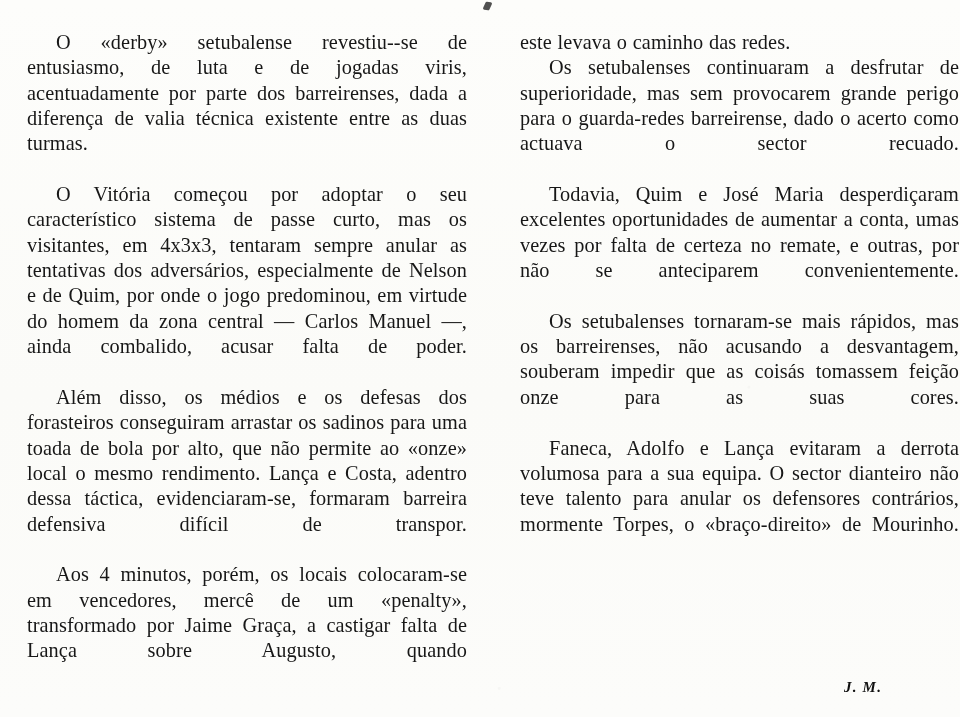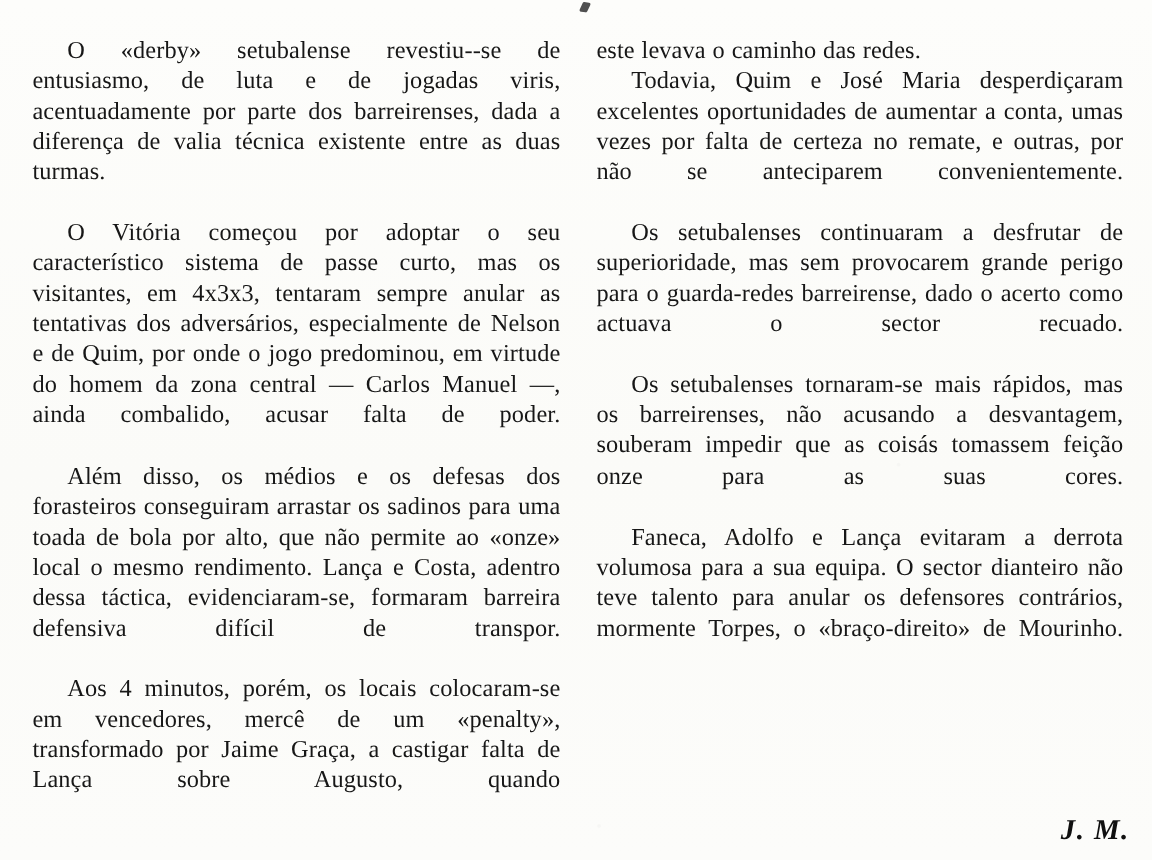--- a/index.html
+++ b/index.html
@@ -32,46 +32,45 @@
     position: absolute;
     top: 30px;
     font-size: 20.3px;
     line-height: 25.35px;
     text-align: justify;
     text-justify: inter-word;
     letter-spacing: 0.1px;
     word-spacing: 0.5px;
   }
   #col-left  { left: 27px;  width: 440px; }
-  #col-right { left: 497px; width: 439px; }
+  #col-right { left: 520px; width: 439px; }
 
   .para {
     margin: 0;
     text-indent: 29px;
     text-align: justify;
   }
   .para.no-indent { text-indent: 0; }
   
   .para::after {
     content: "";
     display: inline-block;
     width: 100%;
   }
   .para.flush::after { display: none; }
 
   #signature {
     position: absolute;
     left: 844px;
     top: 679px;
-    font-size: 24px;
+    font-size: 15px;
     font-weight: bold;
     font-style: italic;
     letter-spacing: 1.2px;
     font-family: "Liberation Serif", "DejaVu Serif", serif;
-    margin-left: 40px;
   }
   
   #top-crop-mark {
     position: absolute;
     left: 484px;
     top: 2px;
     width: 7px;
     height: 8px;
     background: #2a2a2a;
     transform: skewX(-18deg) rotate(8deg);
@@ -91,21 +90,21 @@
 
   <div class="column" id="col-left">
     <p class="para ink-fade">O «derby» setubalense revestiu--se de entusiasmo, de luta e de jogadas viris, acentuadamente por parte dos barreirenses, dada a diferença de valia técnica existente entre as duas turmas.</p>
     <p class="para ink-fade">O Vitória começou por adoptar o seu característico sistema de passe curto, mas os visitantes, em 4x3x3, tentaram sempre anular as tentativas dos adversários, especialmente de Nelson e de Quim, por onde o jogo predominou, em virtude do homem da zona central — Carlos Manuel —, ainda combalido, acusar falta de poder.</p>
     <p class="para ink-fade">Além disso, os médios e os defesas dos forasteiros conseguiram arrastar os sadinos para uma toada de bola por alto, que não permite ao «onze» local o mesmo rendimento. Lança e Costa, adentro dessa táctica, evidenciaram-se, formaram barreira defensiva difícil de transpor.</p>
     <p class="para ink-fade">Aos 4 minutos, porém, os locais colocaram-se em vencedores, mercê de um «penalty», transformado por Jaime Graça, a castigar falta de Lança sobre Augusto, quando</p>
   </div>
 
   <div class="column" id="col-right">
     <p class="para no-indent flush ink-fade">este levava o caminho das redes.</p>
+    <p class="para ink-fade">Os setubalenses continuaram a desfrutar de superioridade, mas sem provocarem grande perigo para o guarda-redes barreirense, dado o acerto como actuava o sector recuado.</p>
     <p class="para ink-fade">Todavia, Quim e José Maria desperdiçaram excelentes oportunidades de aumentar a conta, umas vezes por falta de certeza no remate, e outras, por não se anteciparem convenientemente.</p>
-    <p class="para ink-fade">Os setubalenses continuaram a desfrutar de superioridade, mas sem provocarem grande perigo para o guarda-redes barreirense, dado o acerto como actuava o sector recuado.</p>
     <p class="para ink-fade">Os setubalenses tornaram-se mais rápidos, mas os barreirenses, não acusando a desvantagem, souberam impedir que as coisás tomassem feição onze para as suas cores.</p>
     <p class="para ink-fade">Faneca, Adolfo e Lança evitaram a derrota volumosa para a sua equipa. O sector dianteiro não teve talento para anular os defensores contrários, mormente Torpes, o «braço-direito» de Mourinho.</p>
   </div>
 
   <div id="signature">J. M.</div>
 
 </div>
 
 </body></html>

